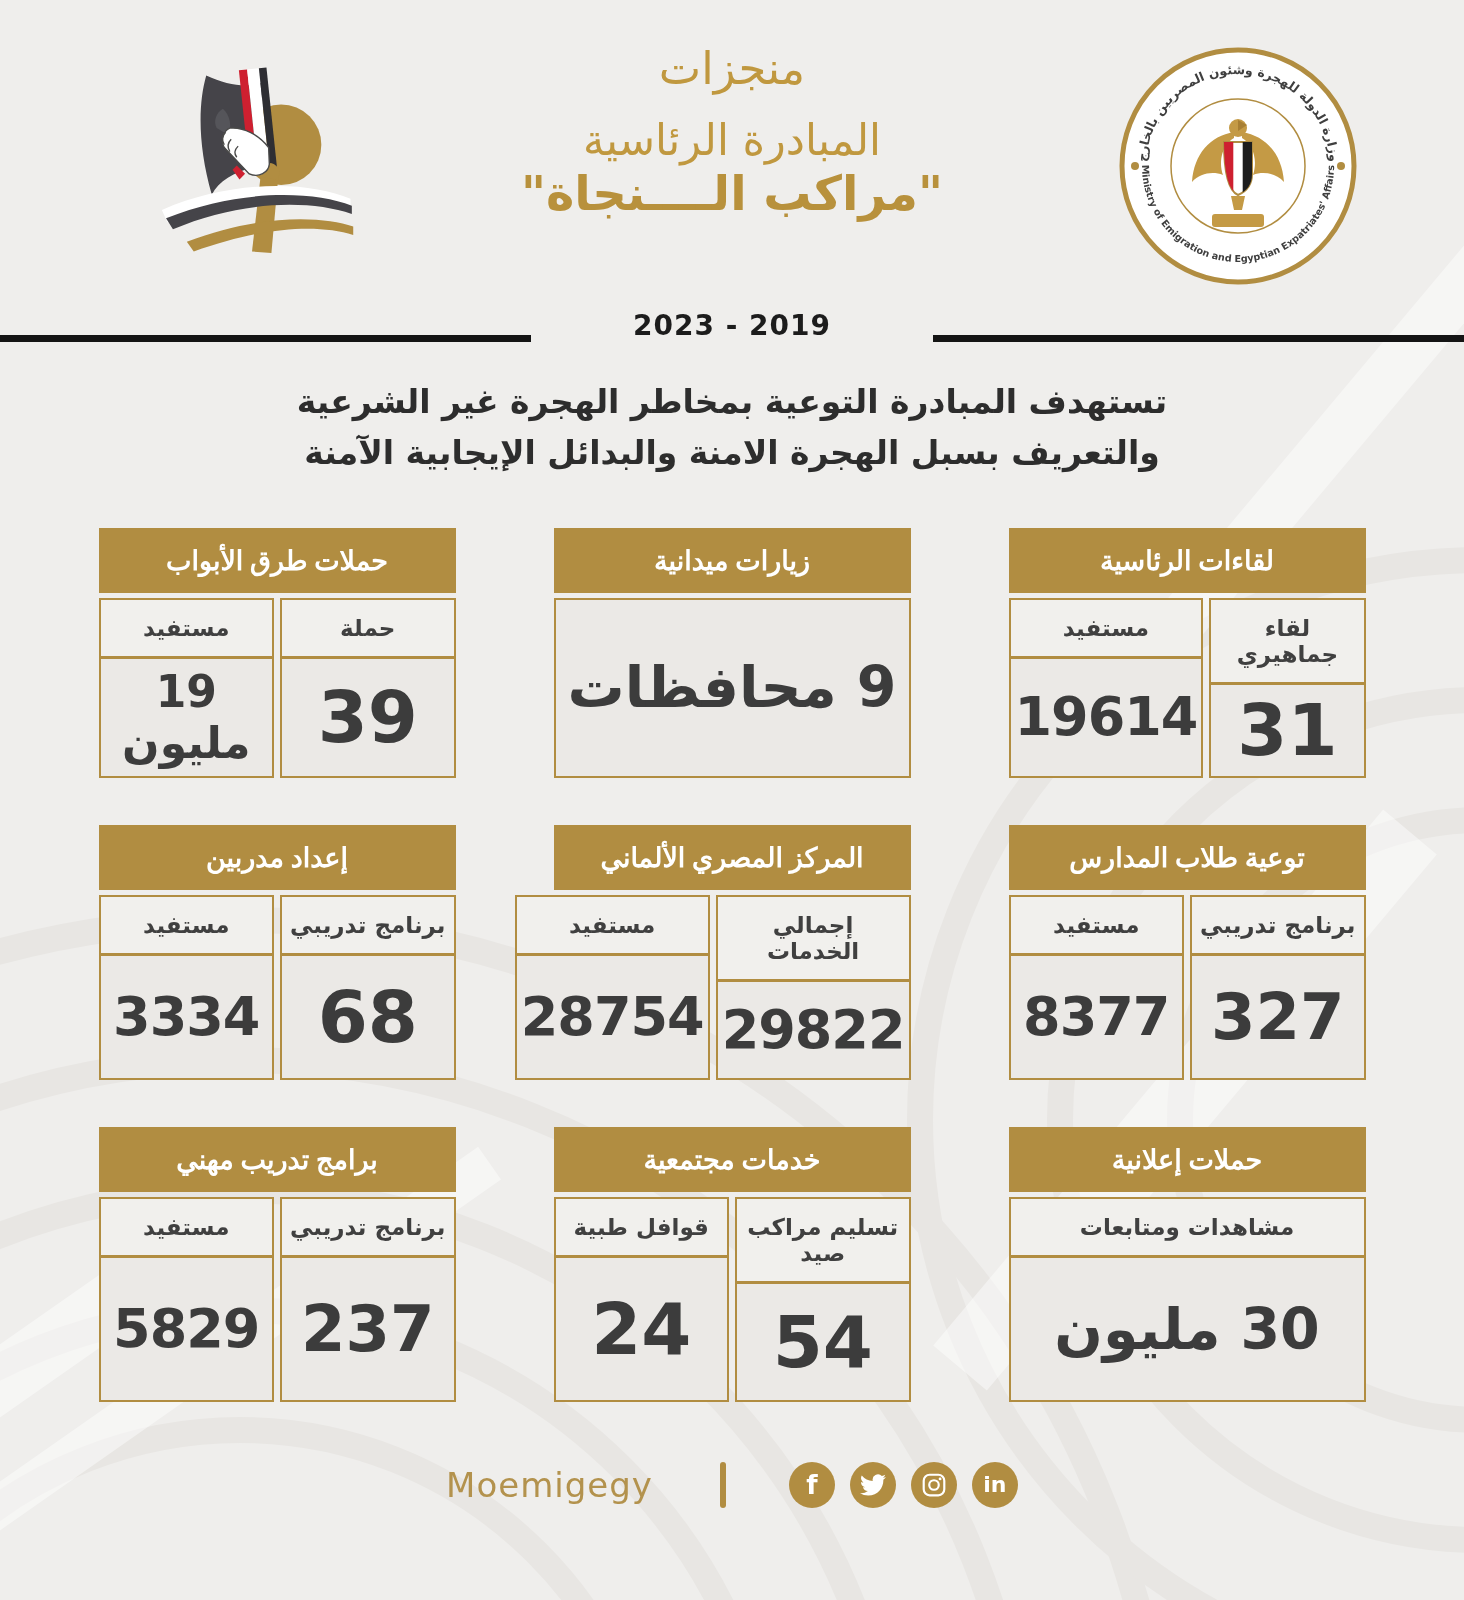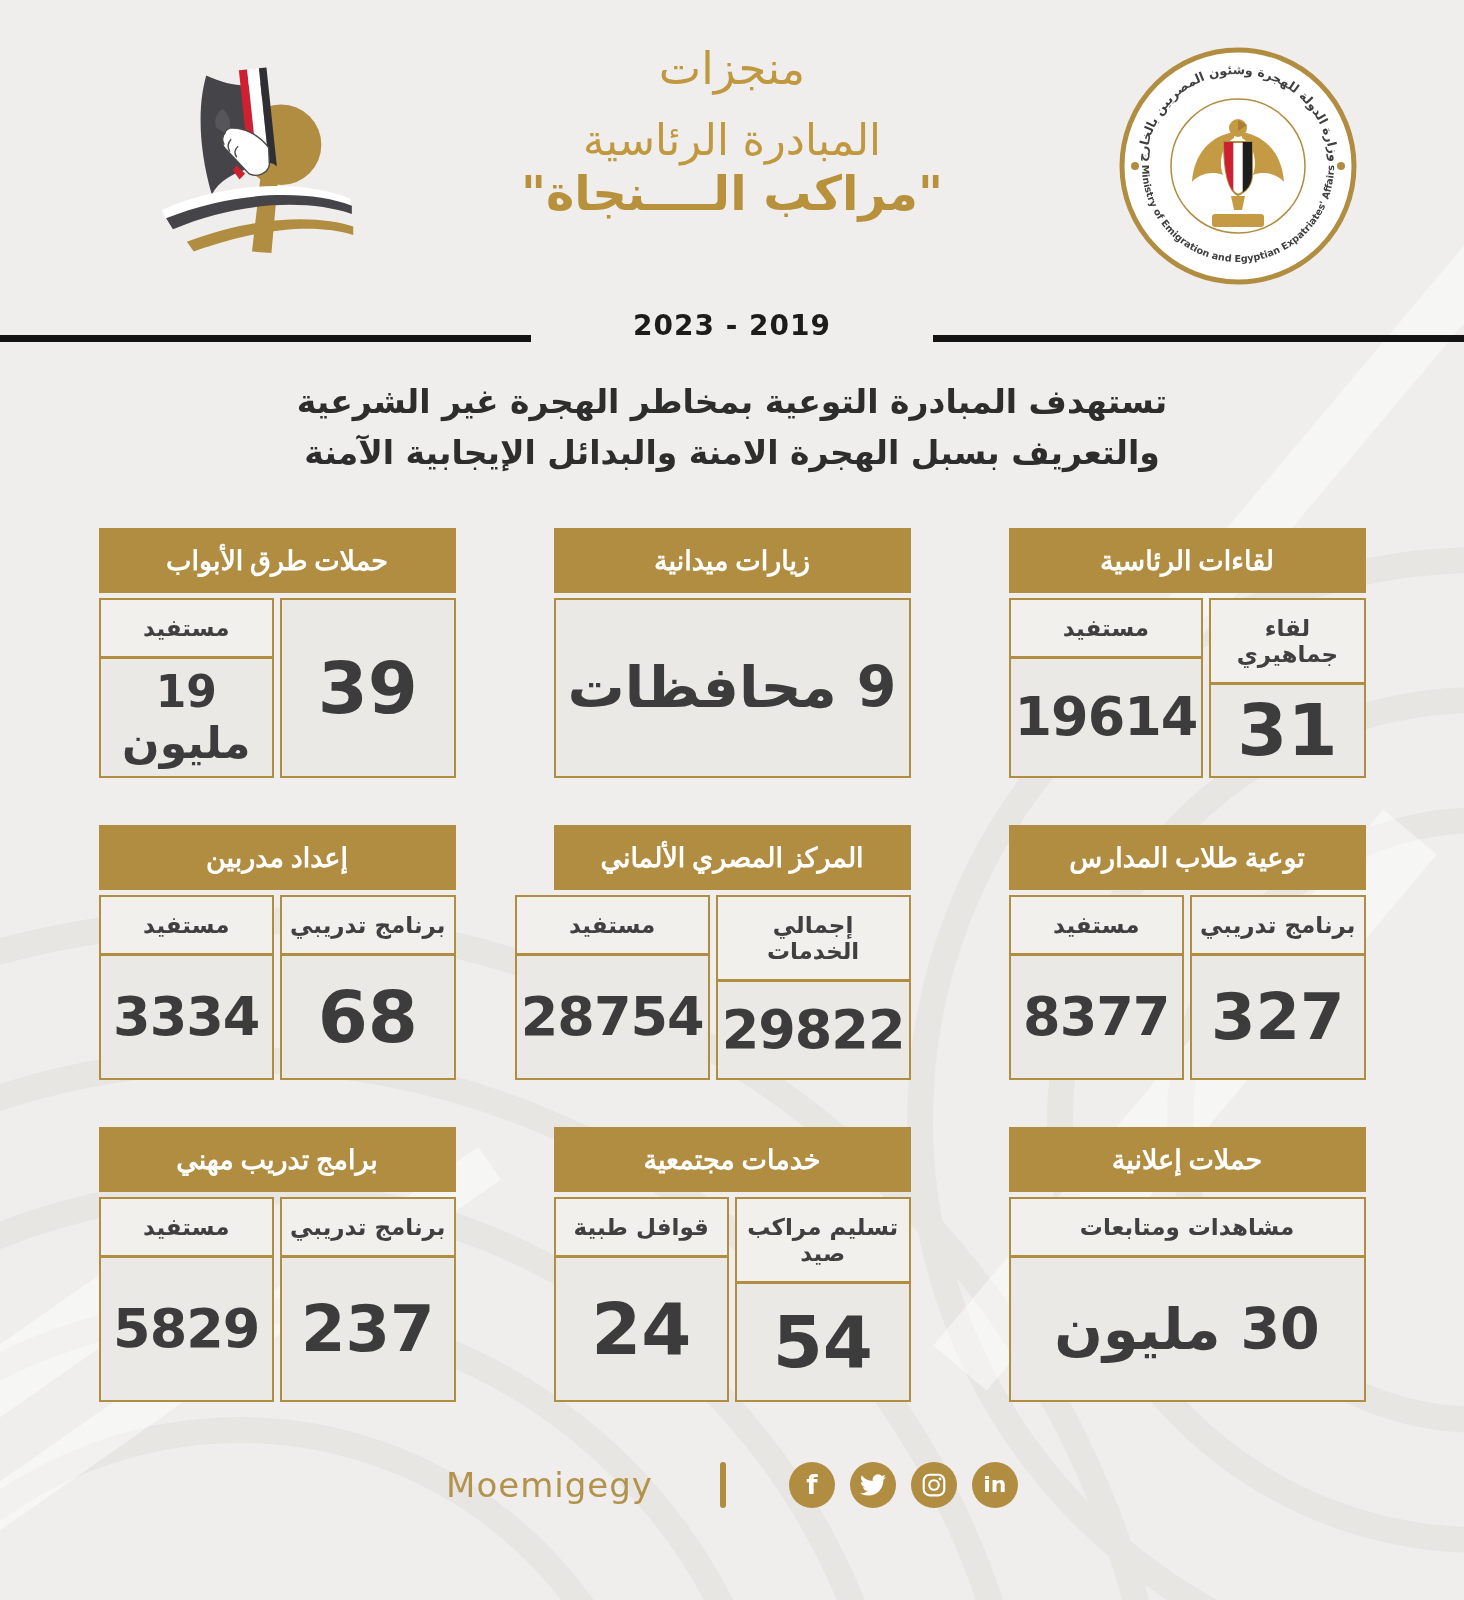--- a/index.html
+++ b/index.html
@@ -205,20 +205,21 @@
         <div class="card-body">
           <div class="col">
             <div class="col-value v-big">9 محافظات</div>
           </div>
         </div>
       </article>
       <article class="card">
         <div class="card-head">حملات طرق الأبواب</div>
         <div class="card-body">
           <div class="col">
+            <div class="col-label">حملة</div>
             <div class="col-value v-70">39</div>
           </div>
           <div class="col">
             <div class="col-label">مستفيد</div>
             <div class="col-value v-44 v-wrap">19 مليون</div>
           </div>
         </div>
       </article>
       <article class="card">
         <div class="card-head">توعية طلاب المدارس</div>

